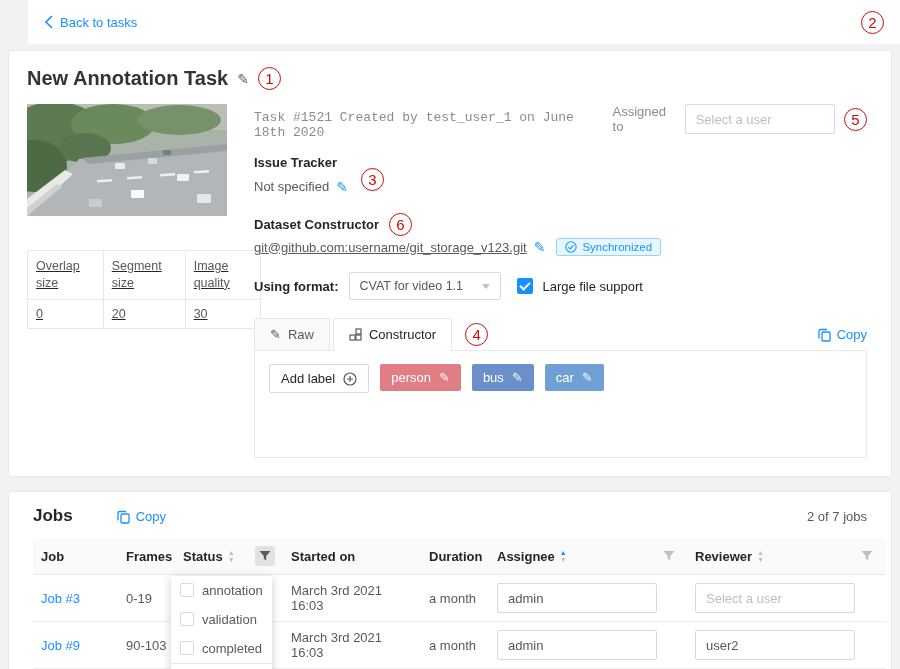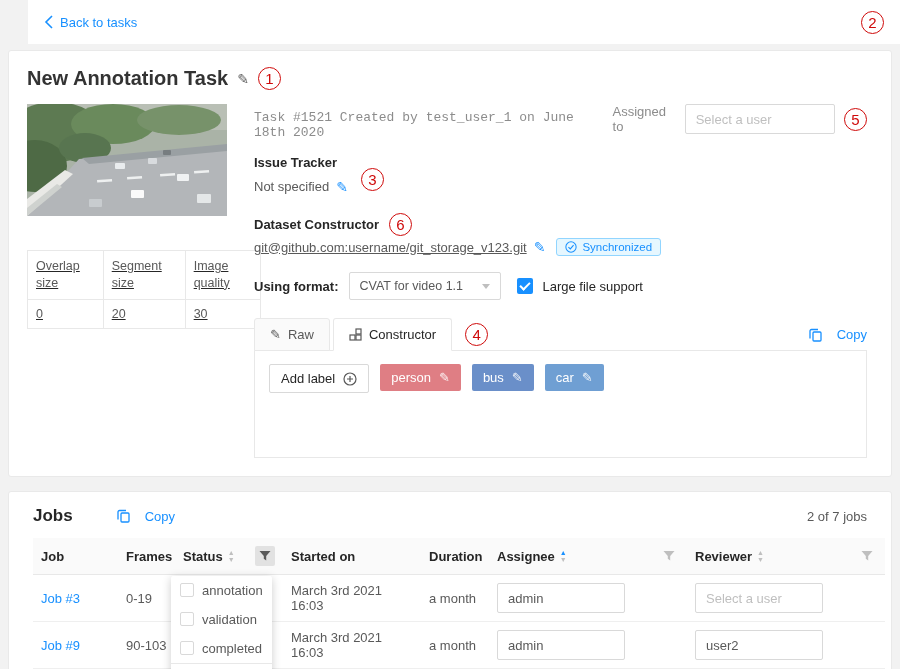--- a/index.html
+++ b/index.html
@@ -55,21 +55,21 @@
   .format-select { width:152px; height:28px; justify-content:space-between; font-size:12.5px; }
   .caret-down { width:0; height:0; border-left:4px solid transparent; border-right:4px solid transparent; border-top:5px solid #bfbfbf; }
   .checkbox { width:16px; height:16px; border-radius:2px; background:#1890ff; position:relative; flex:none; cursor:pointer; margin-left:6px; }
   .checkbox::after { content:""; position:absolute; left:5px; top:1.5px; width:4px; height:8px; border-right:2px solid #fff; border-bottom:2px solid #fff; transform:rotate(45deg); }
 
   .tabs-row { display:flex; justify-content:space-between; align-items:flex-end; margin-top:18px; }
   .tabs { display:flex; align-items:flex-end; gap:3px; position:relative; z-index:2; margin-bottom:-1px; }
   .tab { display:flex; align-items:center; gap:7px; padding:8px 15px; border:1px solid #e8e8e8; border-radius:3px 3px 0 0; background:#fafafa; color:#595959; cursor:pointer; }
   .tab.active { background:#fff; color:#262626; border-bottom-color:#fff; }
   .tabs .ann-circle { margin-left:10px; margin-bottom:5px; }
-  .copy-link { display:inline-flex; align-items:center; gap:15px; color:#1890ff; cursor:pointer; margin-bottom:8px;padding-left:32px; }
+  .copy-link { display:inline-flex; align-items:flex-end; gap:6px; color:#1890ff; cursor:pointer; margin-bottom:8px;padding-left:32px; }
   .labels-box { border:1px solid #e8e8e8; min-height:108px; padding:13px 14px; display:flex; align-items:flex-start; gap:11px; }
   .add-label-btn { display:inline-flex; align-items:center; gap:8px; border:1px solid #d9d9d9; border-radius:2px; background:#fff; padding:6px 11px; color:#262626; cursor:pointer; }
   .chip { display:inline-flex; align-items:center; gap:8px; border-radius:2px; color:#fff; padding:6px 11px; cursor:pointer; }
   .chip .pencil { color:rgba(255,255,255,0.9); font-size:13px; }
 
   
   .jobs-card { margin-top:14px; padding:14px 24px 0; }
   .jobs-header { display:flex; align-items:center; gap:12px; margin-bottom:12px; }
   .jobs-title { font-size:17px; font-weight:700; color:#262626; }
   .jobs-count { margin-left:auto; color:#595959; }
@@ -78,21 +78,21 @@
   table.jobs { width:100%; border-collapse:collapse; table-layout:fixed; }
   table.jobs th { background:#fafafa; text-align:left; font-weight:600; color:#262626; padding:8px 8px; border-bottom:1px solid #e8e8e8; font-size:13px; }
   table.jobs td { padding:8px 8px; border-bottom:1px solid #efefef; color:#595959; height:46px; }
   .th-flex { display:flex; align-items:center; gap:5px; }
   .sorter { display:inline-flex; flex-direction:column; line-height:0; }
   .sorter span { font-size:7px; line-height:7px; color:#bfbfbf; }
   .sorter span.on { color:#1890ff; }
   .funnel { margin-left:auto; display:inline-flex; align-items:center; justify-content:center; width:20px; height:20px; border-radius:2px; cursor:pointer; }
   .funnel.active { background:#e2e2e2; }
   .job-link { color:#1890ff; cursor:pointer; }
-  .cell-select { width:128px; }
+  .cell-select { width:160px; }
 
   .filter-dropdown { position:absolute; left:138px; top:38px; width:101px; background:#fff; border-radius:2px;
     box-shadow:0 2px 10px rgba(0,0,0,0.2); z-index:5; }
   .filter-item { display:flex; gap:8px; padding:7px 9px; color:#595959; cursor:pointer; }
   .filter-checkbox { width:14px; height:14px; border:1px solid #d9d9d9; border-radius:2px; background:#fff; flex:none; }
   .filter-footer { display:flex; justify-content:space-between; align-items:center; border-top:1px solid #e8e8e8; padding:6px 8px; }
   .reset-btn { color:#c9c9c9; cursor:default; }
   .ok-btn { background:#1890ff; color:#fff; border:none; border-radius:2px; font-size:12px; padding:2px 9px; cursor:pointer; font-family:inherit; }
 
   svg.icon { display:block; }

